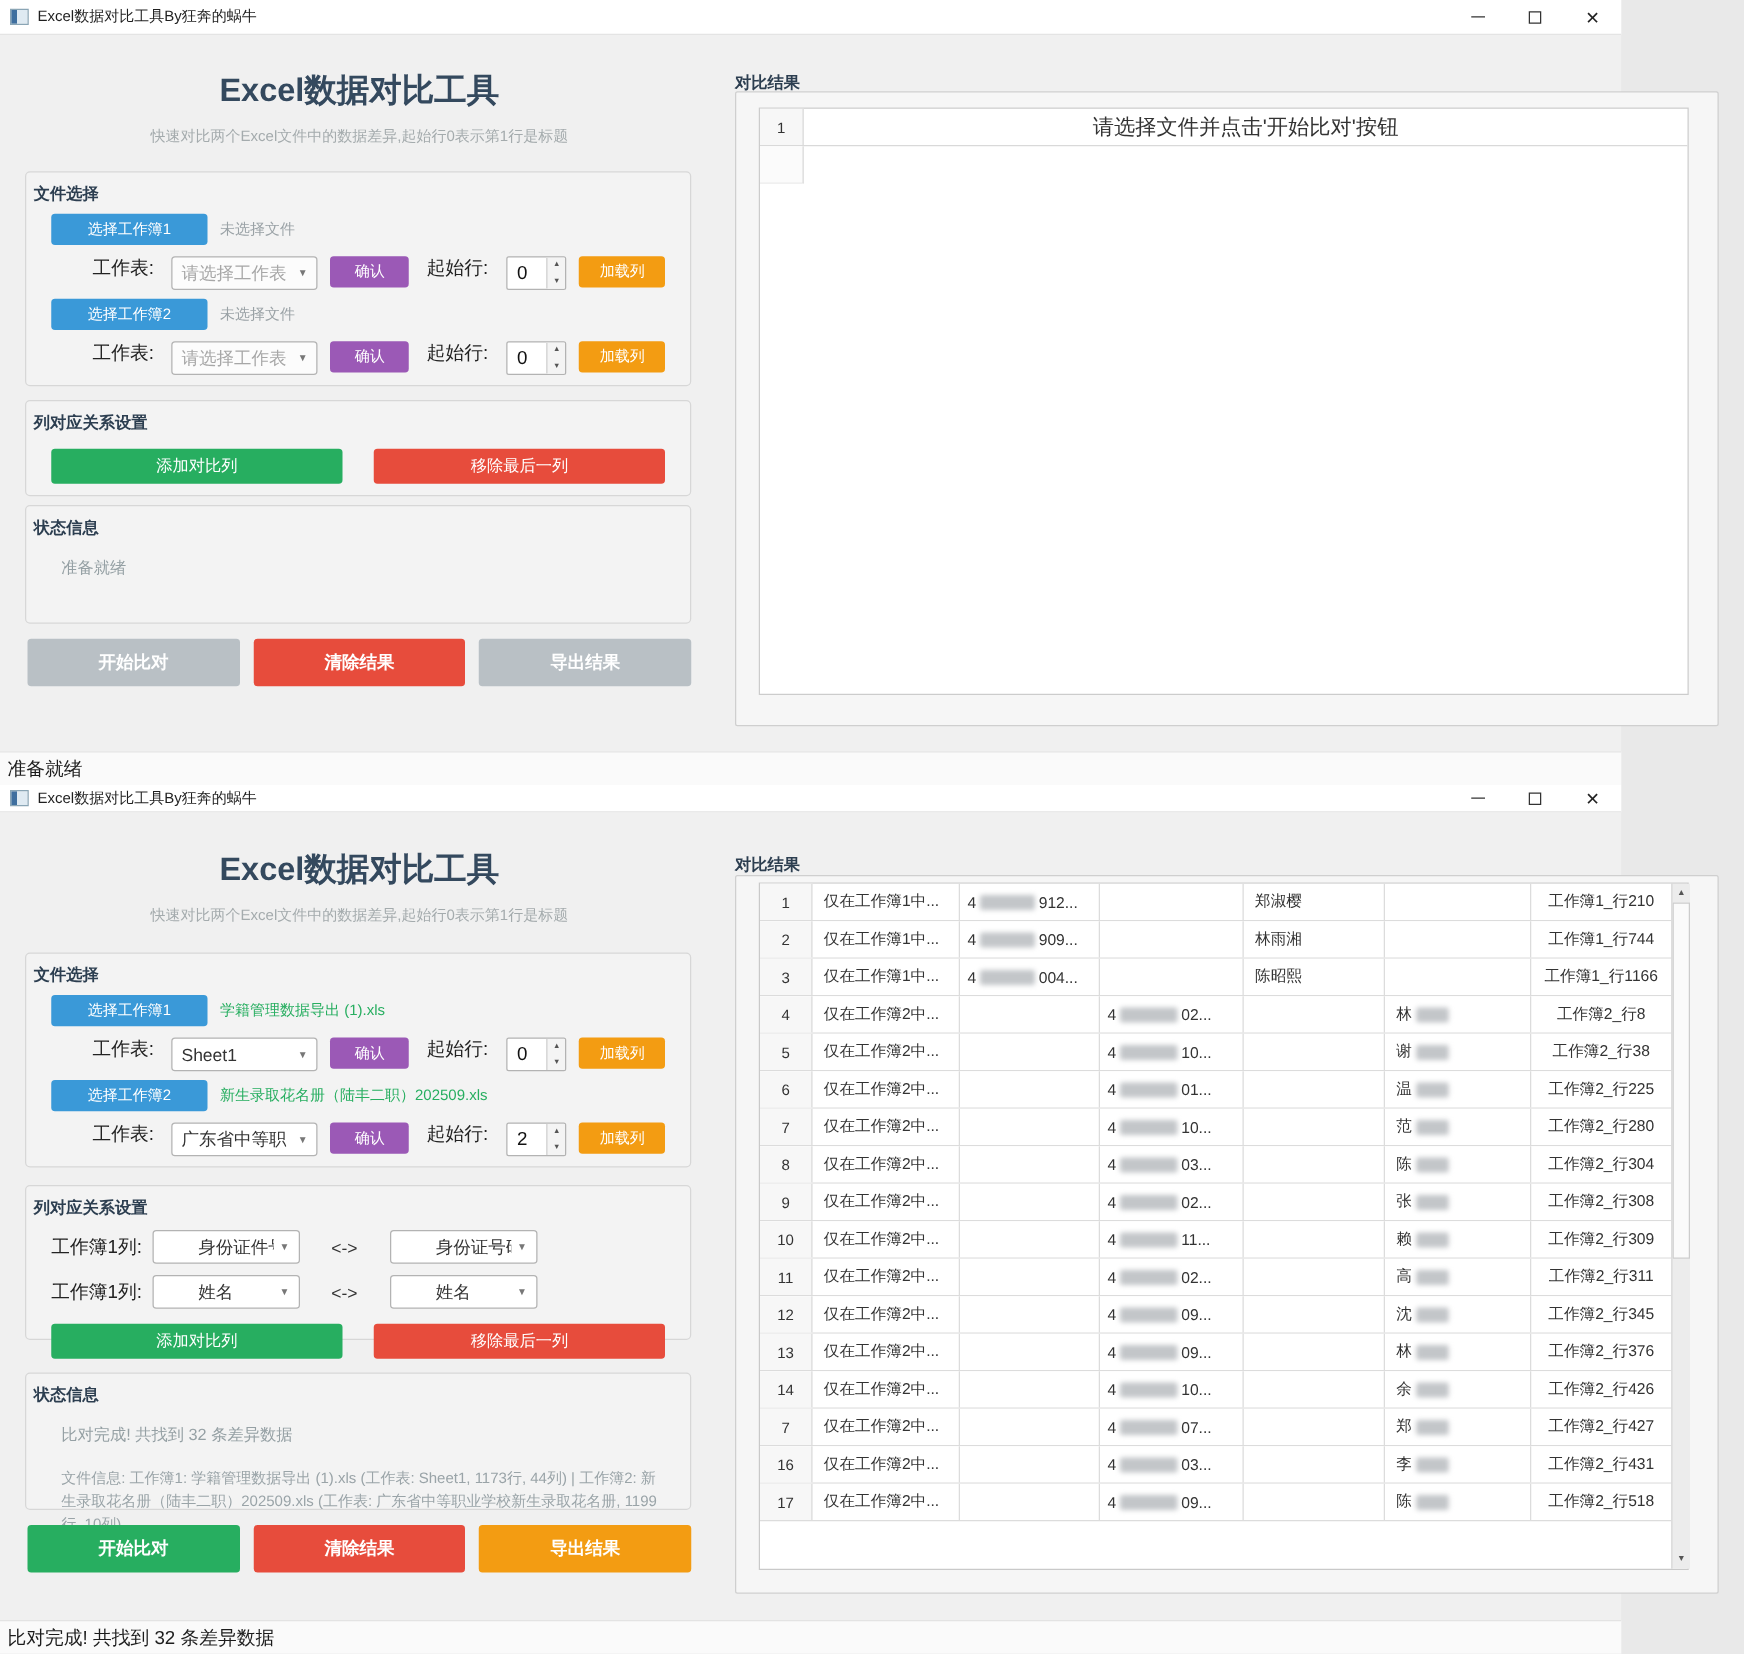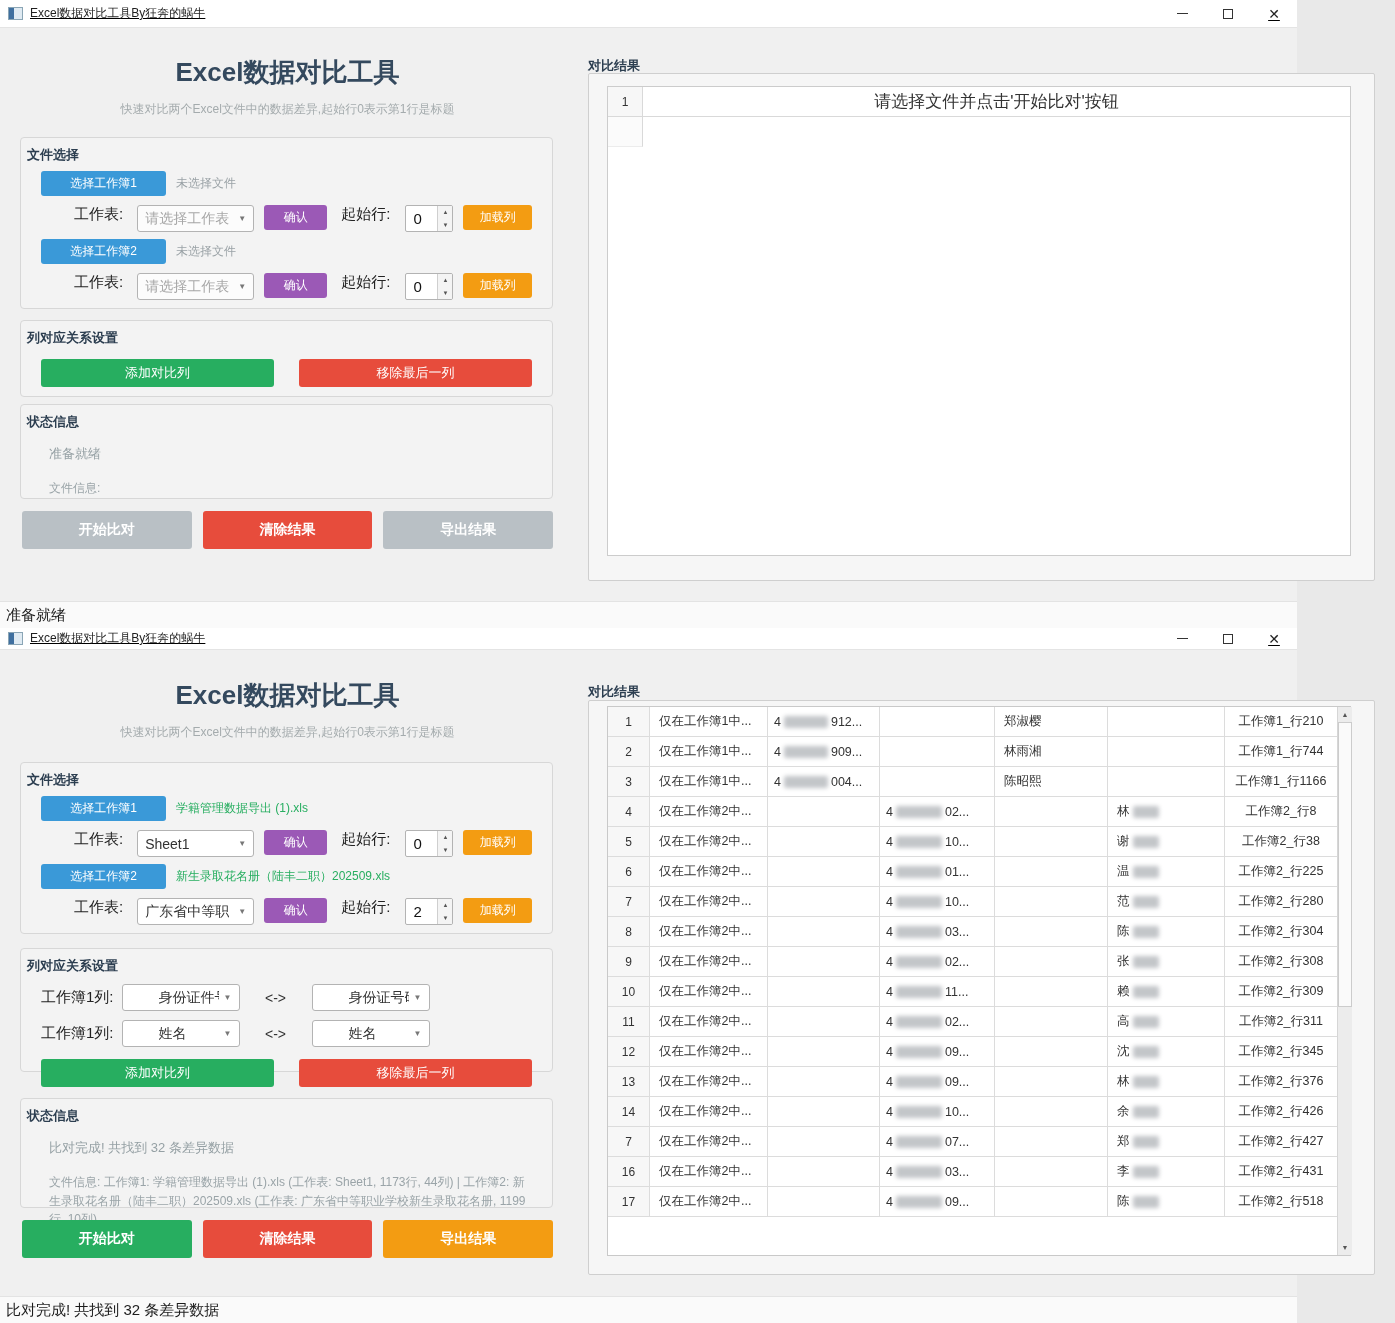--- a/index.html
+++ b/index.html
@@ -1,19 +1,19 @@
 <!DOCTYPE html>
 <html><head>
 <meta charset="utf-8">
 <style>
   * { box-sizing: border-box; margin: 0; padding: 0; }
   html,body { width:1395px; height:1323px; }
   body { font-family:"Liberation Sans","DejaVu Sans",sans-serif; background:#e9e9e9; position:relative; overflow:hidden; }
 
-  .window { position:absolute; left:0; width:1297px; background:#f0f0f0;text-decoration:underline; }
+  .window { position:absolute; left:0; width:1297px; background:#f0f0f0; }
   #win1 { top:0; height:628px; }
   #win2 { top:628px; height:695px; }
 
   
   .titlebar { height:28px; background:#ffffff; display:flex; align-items:center; padding-left:8px; border-bottom:1px solid #e4e4e4; }
   #win2 .titlebar { height:22px; }
   .app-icon { width:15px; height:13px; border:1px solid #8aa5b5; background:linear-gradient(90deg,#3f6f9f 38%,#dfeaf2 38%); margin-right:7px; flex:0 0 auto; }
   .titlebar-title { font-size:12px; color:#1f1f1f; }
   .titlebar-controls { margin-left:auto; display:flex; align-items:center; gap:0; }
   .tb-btn { width:46px; height:22px; display:flex; align-items:center; justify-content:center; color:#333; }
@@ -195,21 +195,20 @@
     <div class="group-label">列对应关系设置</div>
     <div class="map-btn-row">
       <button class="btn btn-green btn-half">添加对比列</button>
       <button class="btn btn-red btn-half">移除最后一列</button>
     </div>
   </div>
 
   <div class="groupbox" style="top:404px; height:95px;">
     <div class="group-label">状态信息</div>
     <div class="status-text">准备就绪</div>
-    <div class="fileinfo-text">文件信息:</div>
   </div>
 
   <div class="actions" style="top:511px;">
     <button class="btn btn-gray action-btn">开始比对</button>
     <button class="btn btn-red action-btn">清除结果</button>
     <button class="btn btn-gray action-btn">导出结果</button>
   </div>
 
   <div class="results-label" style="top:57px;">对比结果</div>
   <div class="results-outer" style="top:73px; height:508px;">

